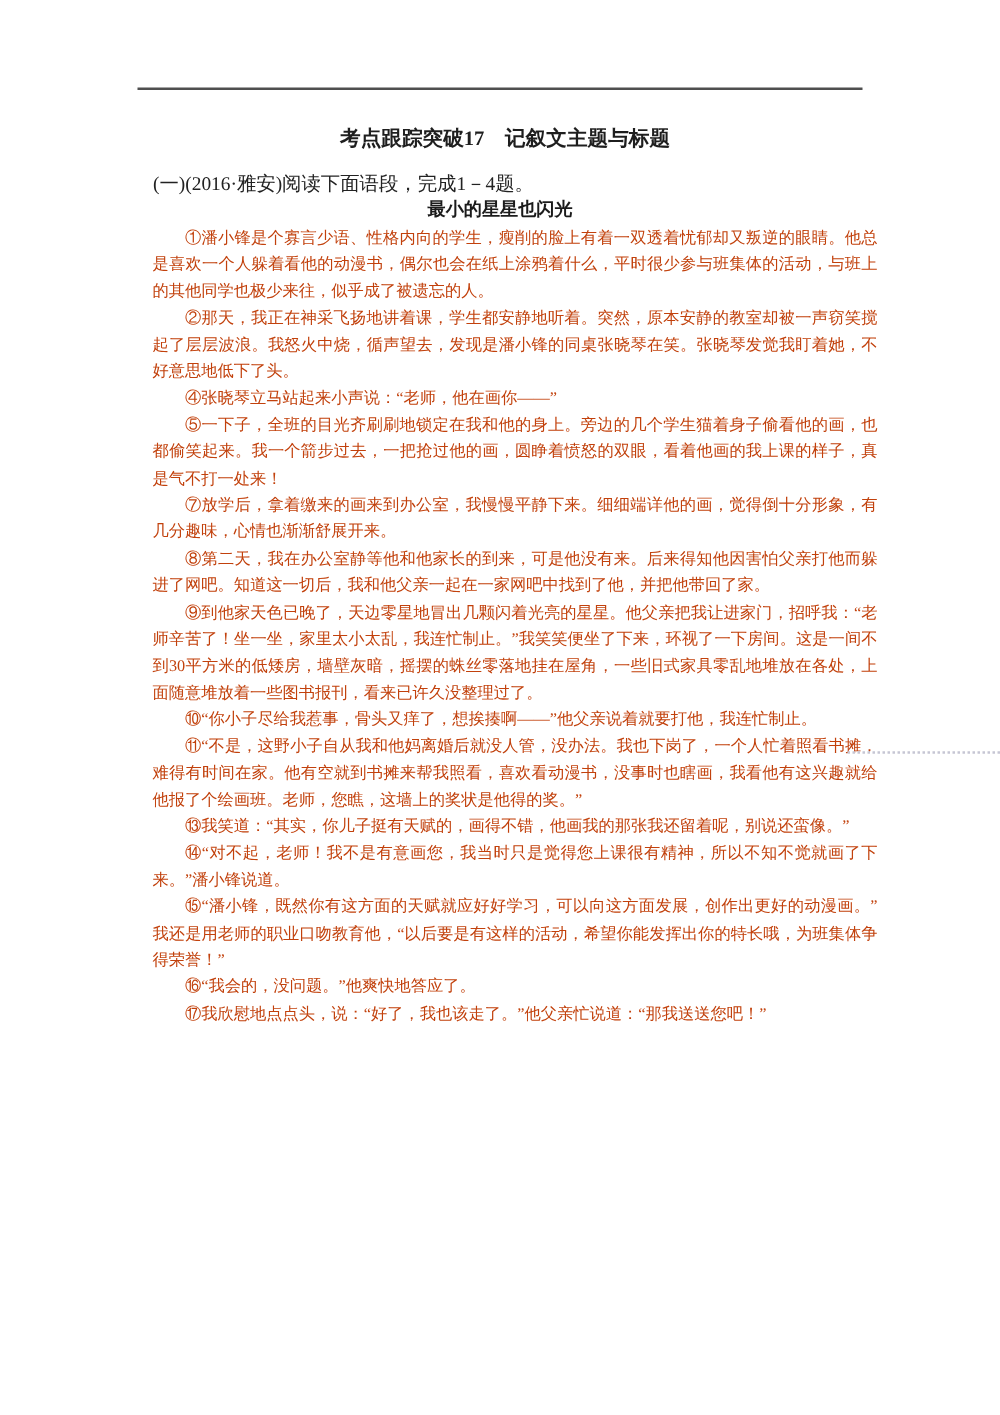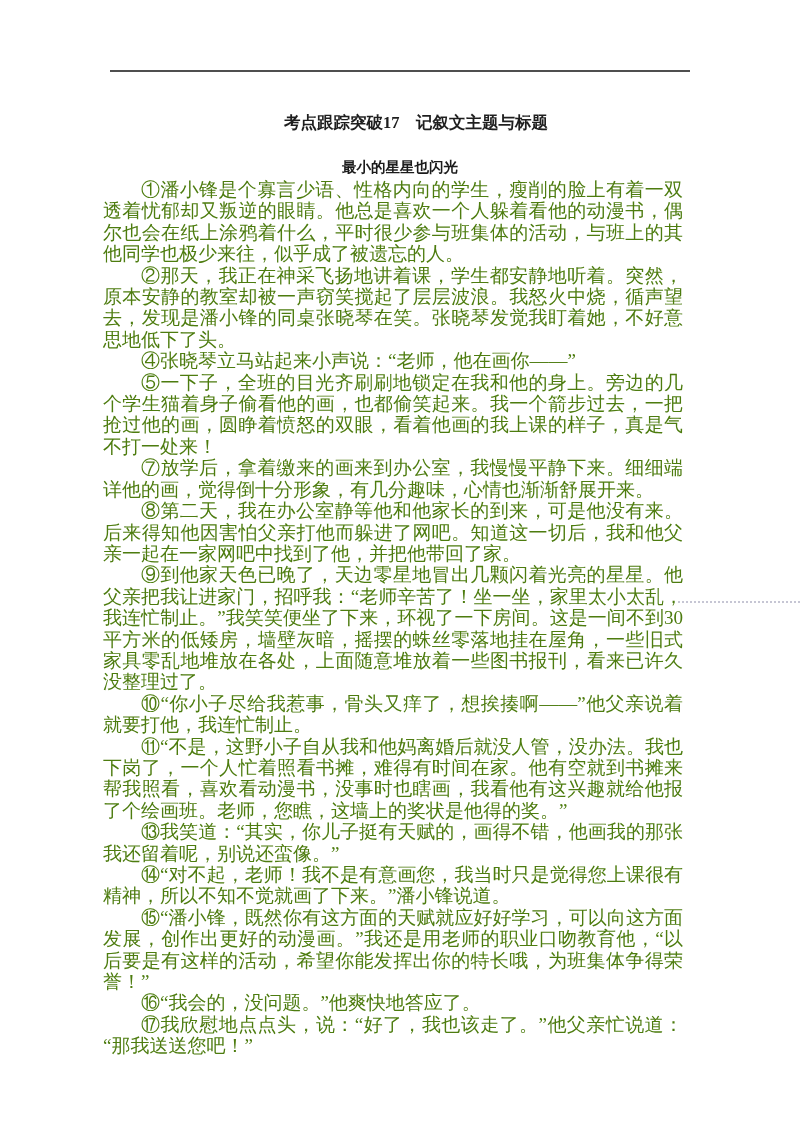--- a/index.html
+++ b/index.html
@@ -24,21 +24,21 @@
     left: 110px;
     width: 580px;
     height: 2px;
     background: #4f4f4f;
   }
   .lesson-title {
     position: absolute;
     top: 96px;
     left: 110px;
     width: 580px;
-    margin: 16px;
+    margin: 4px;
     text-align: center;
     font-size: 16.5px;
     font-weight: 700;
     color: #1e1e1e;
   }
   .intro {
     position: absolute;
     top: 137px;
     left: 110px;
     width: 580px;
@@ -54,26 +54,26 @@
     width: 580px;
     margin: 0;
     text-align: center;
     font-size: 14.5px;
     font-weight: 700;
     color: #1b1b1b;
   }
   .article-body {
     position: absolute;
     top: 179px;
-    left: 103px;
+    left: 122px;
     width: 580px;
-    font-size: 19px;
+    font-size: 13px;
     line-height: 21.4px;
     text-align: justify;
-    color: #4d7c0f;
+    color: #c2410c;
   }
   .para {
     margin: 0;
     text-indent: 2em;
   }
   .underlined {
     text-decoration: underline;
     text-underline-offset: 3px;
   }
   .edge-dots {
@@ -84,20 +84,21 @@
     height: 0;
     border-top: 2px dotted #c6c6d4;
   }
 </style>
 </head>
 <body>
 
 <div class="page">
   <div class="top-rule"></div>
   <h1 class="lesson-title">考点跟踪突破17　记叙文主题与标题</h1>
+  <p class="intro">(一)(2016·雅安)阅读下面语段，完成1－4题。</p>
   <h2 class="article-title">最小的星星也闪光</h2>
   <div class="article-body">
       <p class="para"><span>①</span><span>潘小锋是个寡言少语、性格内向的学生，瘦削的脸上有着一双透着忧郁却又叛逆的眼睛。他总是喜欢一个人躲着看他的动漫书，偶尔也会在纸上涂鸦着什么，平时很少参与班集体的活动，与班上的其他同学也极少来往，似乎成了被遗忘的人。</span></p>
       <p class="para"><span>②</span><span>那天，我正在神采飞扬地讲着课，学生都安静地听着。突然，原本安静的教室却被一声窃笑搅起了层层波浪。我怒火中烧，循声望去，发现是潘小锋的同桌张晓琴在笑。张晓琴发觉我盯着她，不好意思地低下了头。</span></p>
       <p class="para"><span>④</span><span>张晓琴立马站起来小声说：“老师，他在画你——”</span></p>
       <p class="para"><span>⑤</span><span>一下子，全班的目光齐刷刷地锁定在我和他的身上。旁边的几个学生猫着身子偷看他的画，也都偷笑起来。我一个箭步过去，一把抢过他的画，圆睁着愤怒的双眼，看着他画的我上课的样子，真是气不打一处来！</span></p>
       <p class="para"><span>⑦</span><span>放学后，拿着缴来的画来到办公室，我慢慢平静下来。细细端详他的画，觉得倒十分形象，有几分趣味，心情也渐渐舒展开来。</span></p>
       <p class="para"><span>⑧</span><span>第二天，我在办公室静等他和他家长的到来，可是他没有来。后来得知他因害怕父亲打他而躲进了网吧。知道这一切后，我和他父亲一起在一家网吧中找到了他，并把他带回了家。</span></p>
       <p class="para"><span>⑨</span><span>到他家天色已晚了，天边零星地冒出几颗闪着光亮的星星。他父亲把我让进家门，招呼我：“老师辛苦了！坐一坐，家里太小太乱，我连忙制止。”我笑笑便坐了下来，环视了一下房间。这是一间不到30平方米的低矮房，墙壁灰暗，摇摆的蛛丝零落地挂在屋角，一些旧式家具零乱地堆放在各处，上面随意堆放着一些图书报刊，看来已许久没整理过了。</span></p>
       <p class="para"><span>⑩</span><span>“你小子尽给我惹事，骨头又痒了，想挨揍啊——”他父亲说着就要打他，我连忙制止。</span></p>

